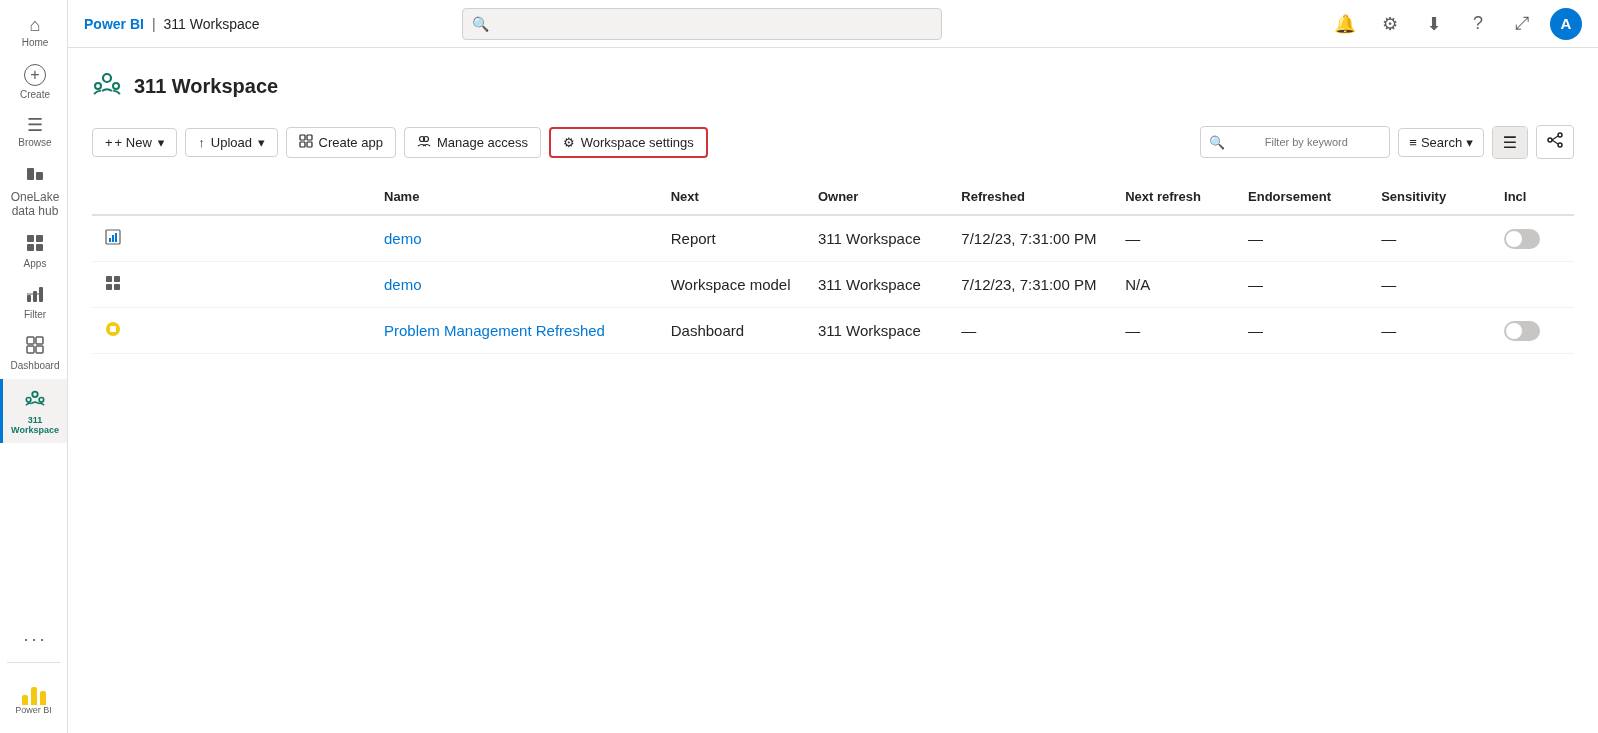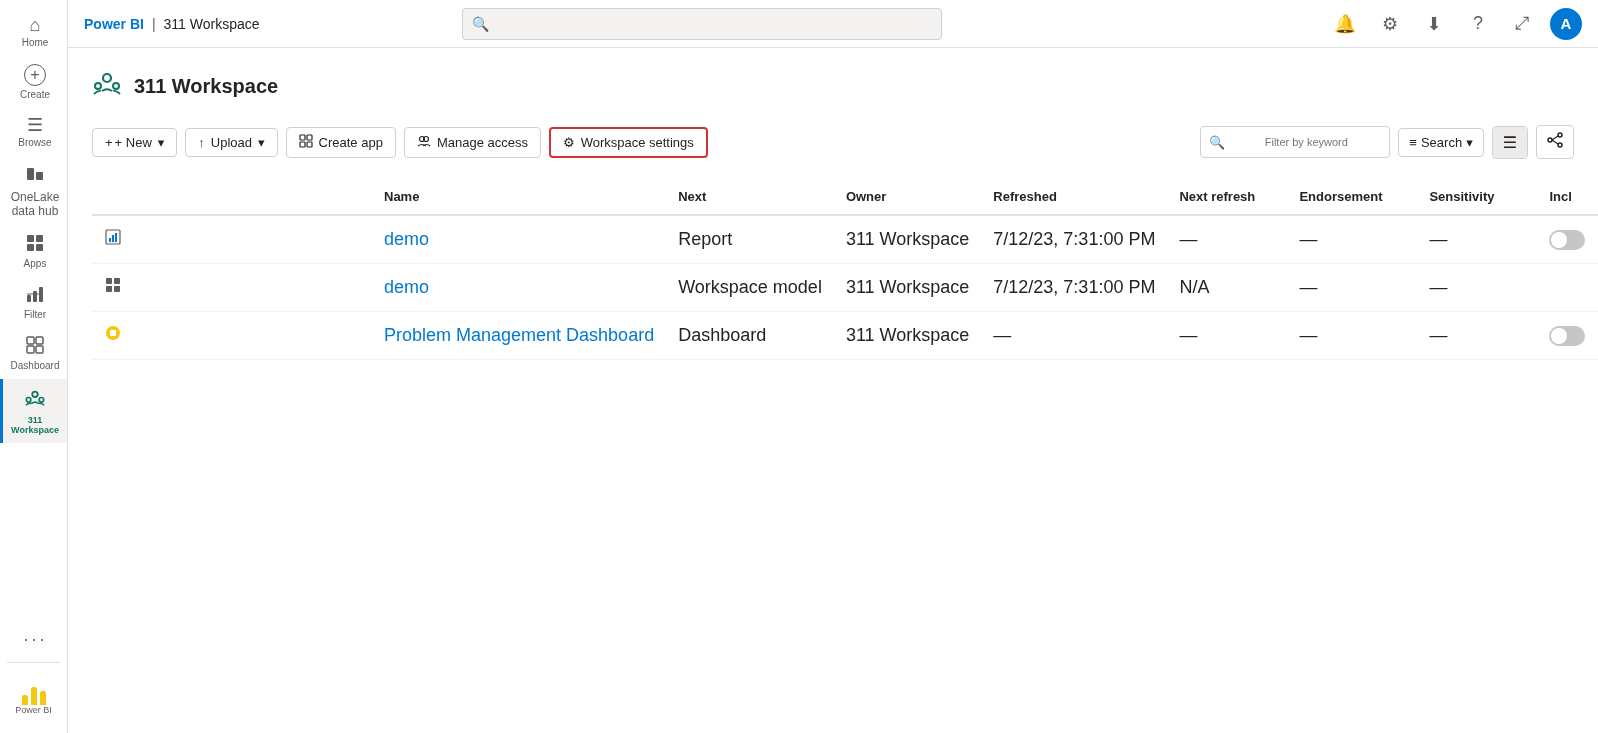--- a/index.html
+++ b/index.html
@@ -170,21 +170,21 @@
       text-align: left;
       padding: 10px 12px;
       font-size: 13px;
       font-weight: 600;
       color: #252423;
       border-bottom: 2px solid #e0e0e0;
       white-space: nowrap;
     }
     .data-table td {
       padding: 12px 12px;
-      font-size: 18px;
+      font-size: 15px;
       color: #252423;
       border-bottom: 1px solid #f3f2f1;
       white-space: nowrap;
     }
     .dash-value { color: #605e5c; }
     .toggle-switch {
       width: 36px; height: 20px;
       background: #c8c6c4;
       border-radius: 10px;
       position: relative;
@@ -491,21 +491,21 @@
 
         <tr class="table-row">
           <td>
             <span>
               <svg width="18" height="18" viewBox="0 0 18 18">
                   <circle cx="9" cy="9" r="7" fill="#f2c811"></circle>
                   <rect x="6" y="6" width="6" height="6" rx="1" fill="#fff"></rect>
                 </svg>
             </span>
           </td>
-          <td style="color:#0078d4;cursor:pointer;">Problem Management Dashboard</td>
+          <td style="color:#0078d4;cursor:pointer;">Problem Management Refreshed</td>
           <td>Dashboard</td>
           <td>311 Workspace</td>
           <td class="dash-value">—</td>
           <td class="dash-value">—</td>
           <td class="dash-value">—</td>
           <td class="dash-value">—</td>
           <td>
             <div class="toggle-switch"></div>
           </td>
         </tr>

